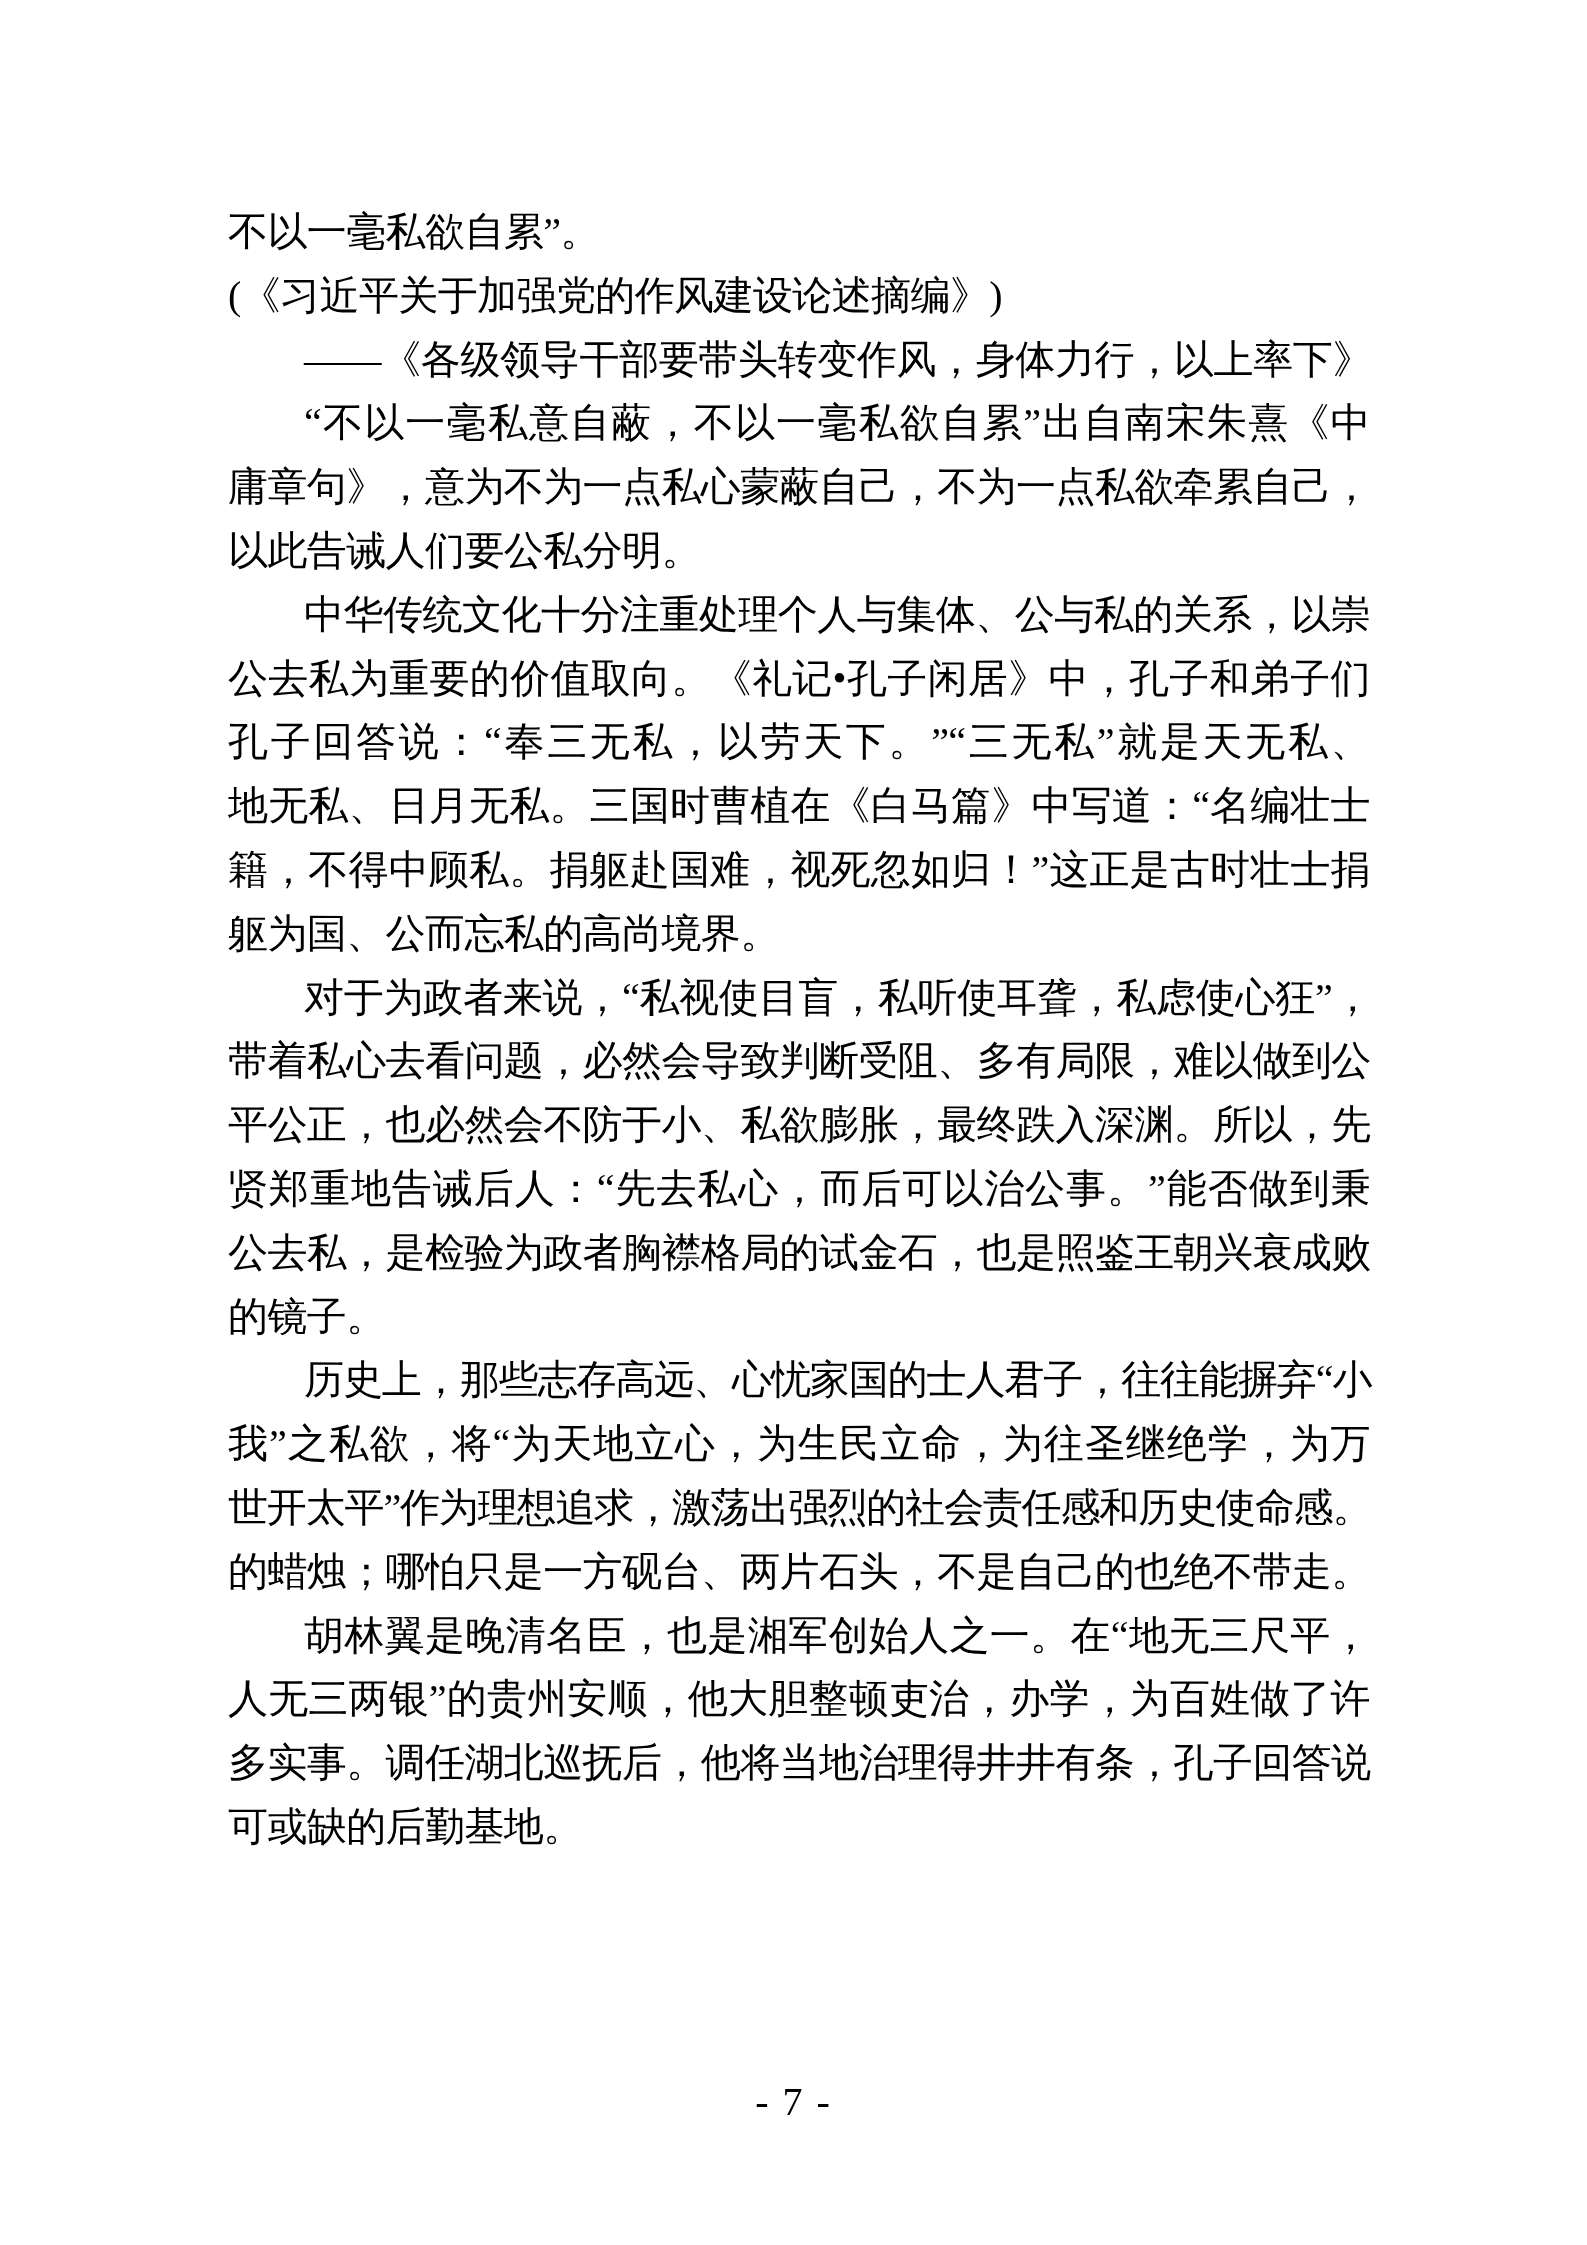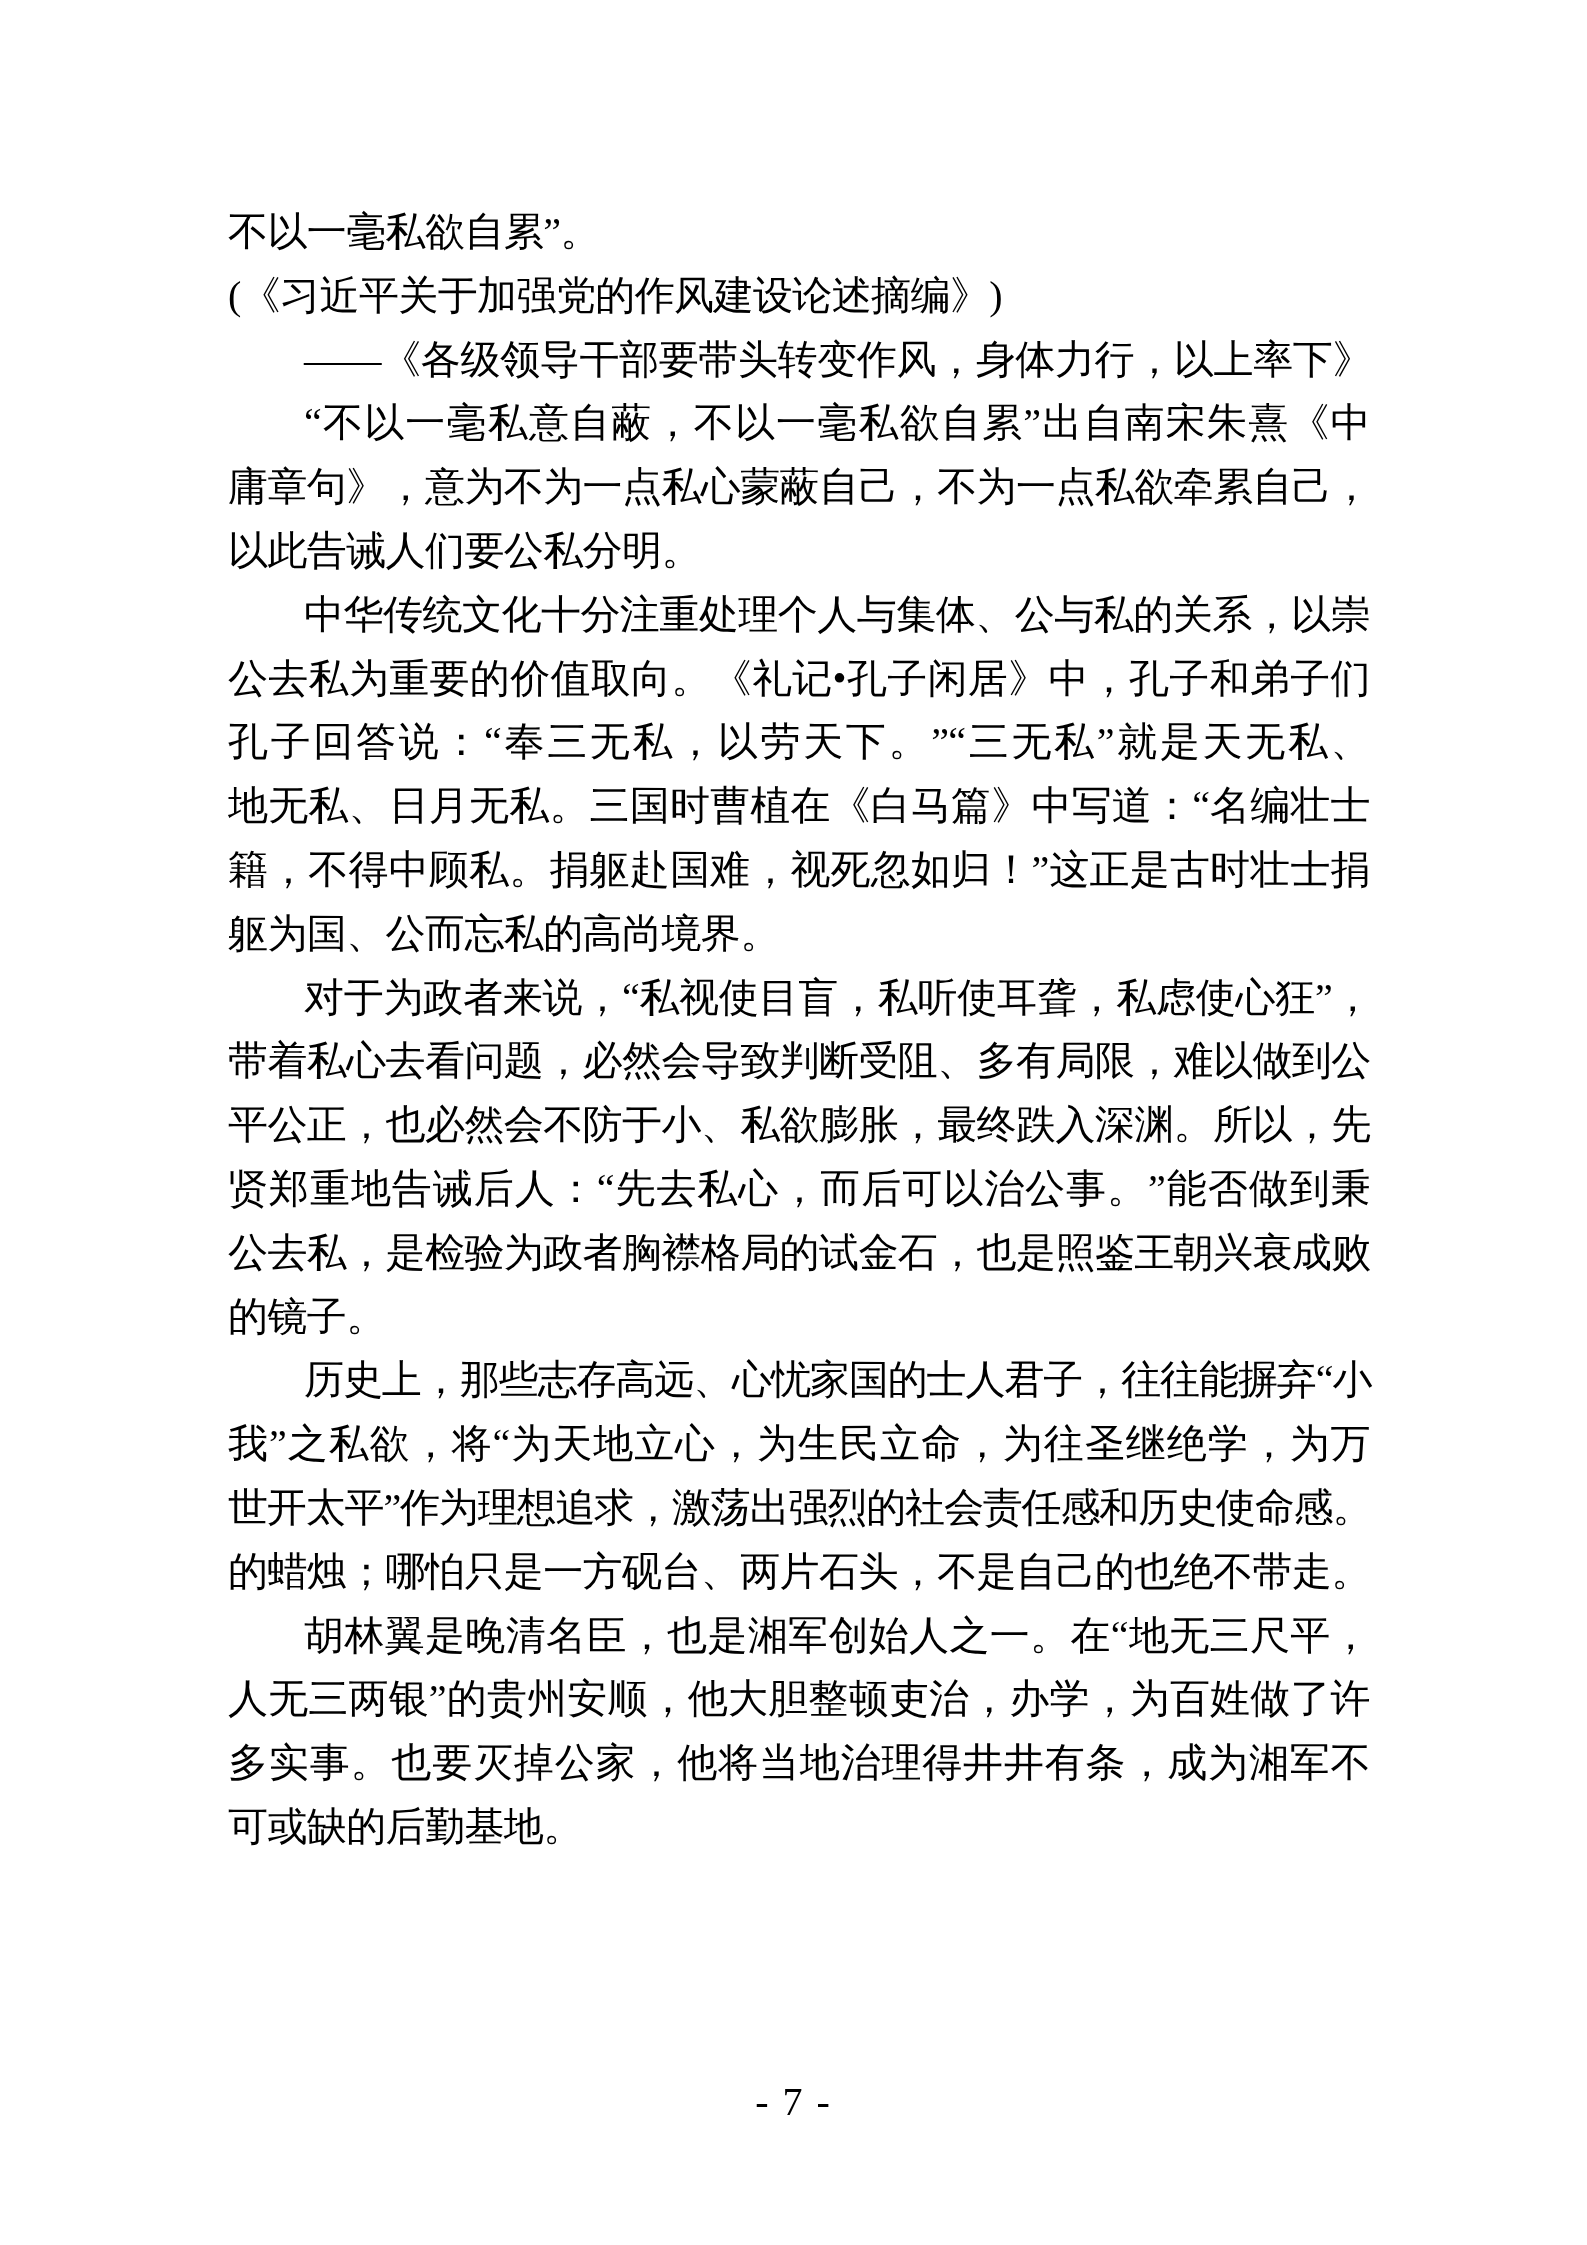--- a/index.html
+++ b/index.html
@@ -98,20 +98,20 @@
     <div class="para">
       <div class="line fill indent tight">历史上，那些志存高远、心忧家国的士人君子，往往能摒弃“小</div>
       <div class="line fill">我”之私欲，将“为天地立心，为生民立命，为往圣继绝学，为万</div>
       <div class="line fill tight">世开太平”作为理想追求，激荡出强烈的社会责任感和历史使命感。</div>
       <div class="line fill">的蜡烛；哪怕只是一方砚台、两片石头，不是自己的也绝不带走。</div>
     </div>
 
     <div class="para">
       <div class="line fill indent">胡林翼是晚清名臣，也是湘军创始人之一。在“地无三尺平，</div>
       <div class="line fill">人无三两银”的贵州安顺，他大胆整顿吏治，办学，为百姓做了许</div>
-      <div class="line fill">多实事。也要灭掉公家，他将当地治理得井井有条，成为湘军不</div>
+      <div class="line fill">多实事。调任湖北巡抚后，他将当地治理得井井有条，孔子回答说</div>
       <div class="line">可或缺的后勤基地。</div>
     </div>
 
   </div>
 
   <div class="page-number">- 7 -</div>
 </div>
 
 </body></html>

